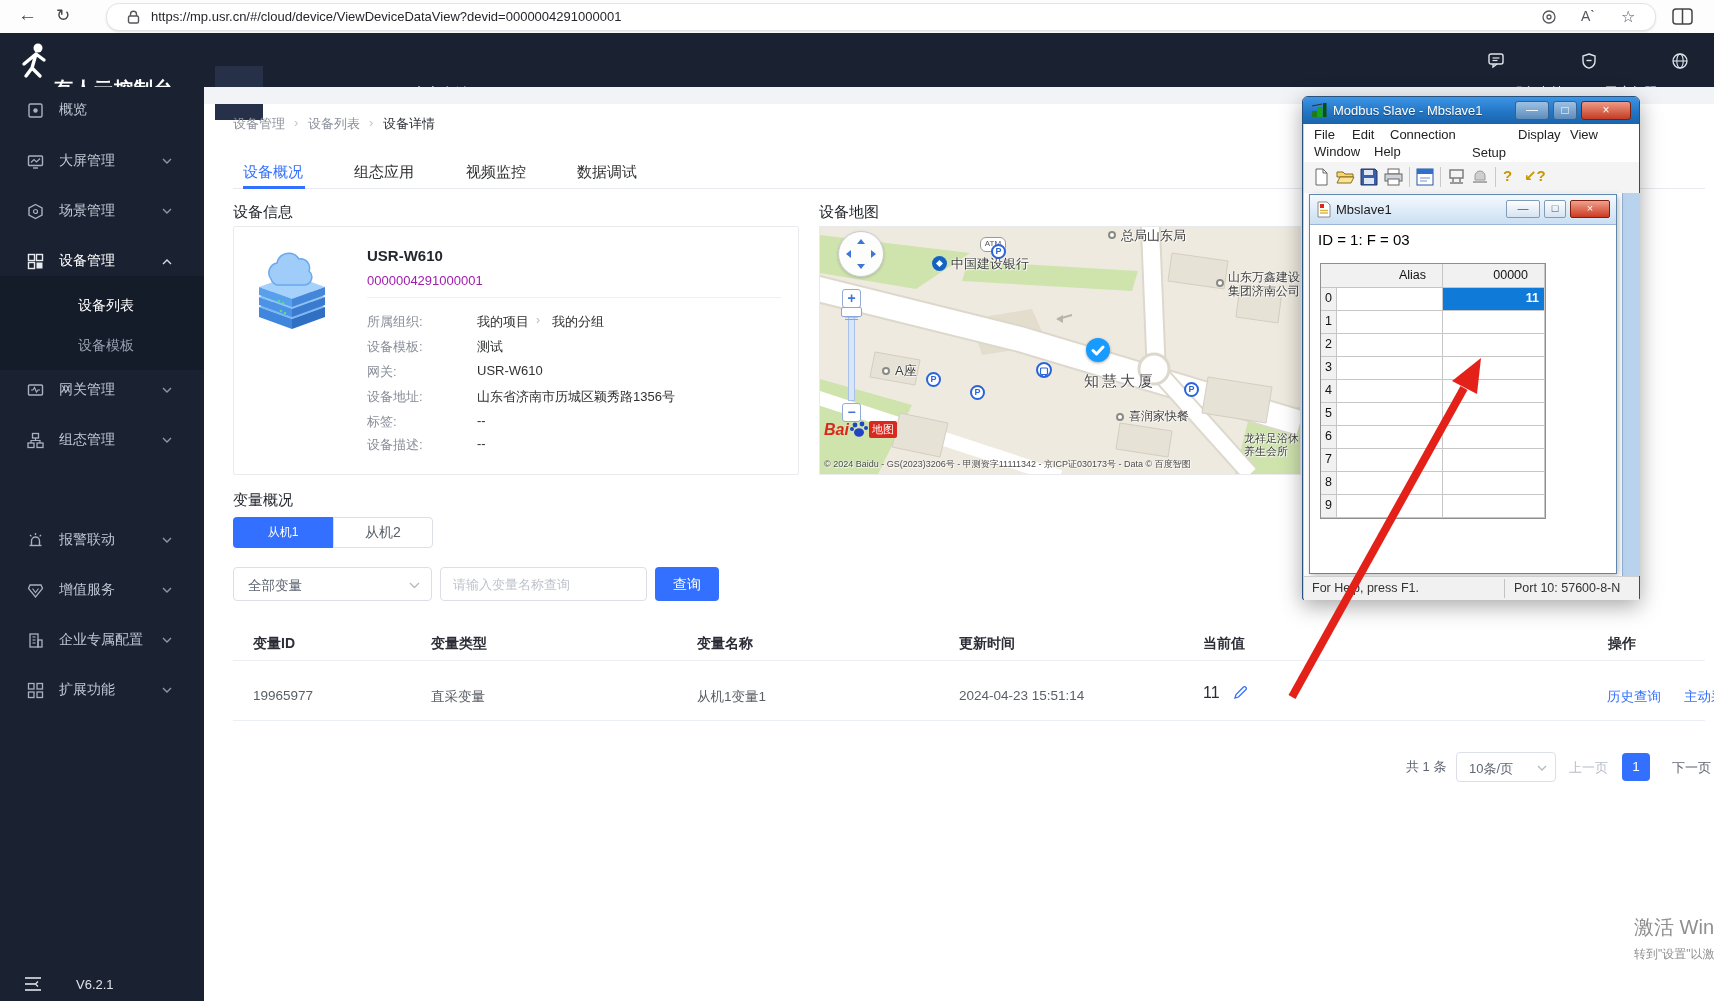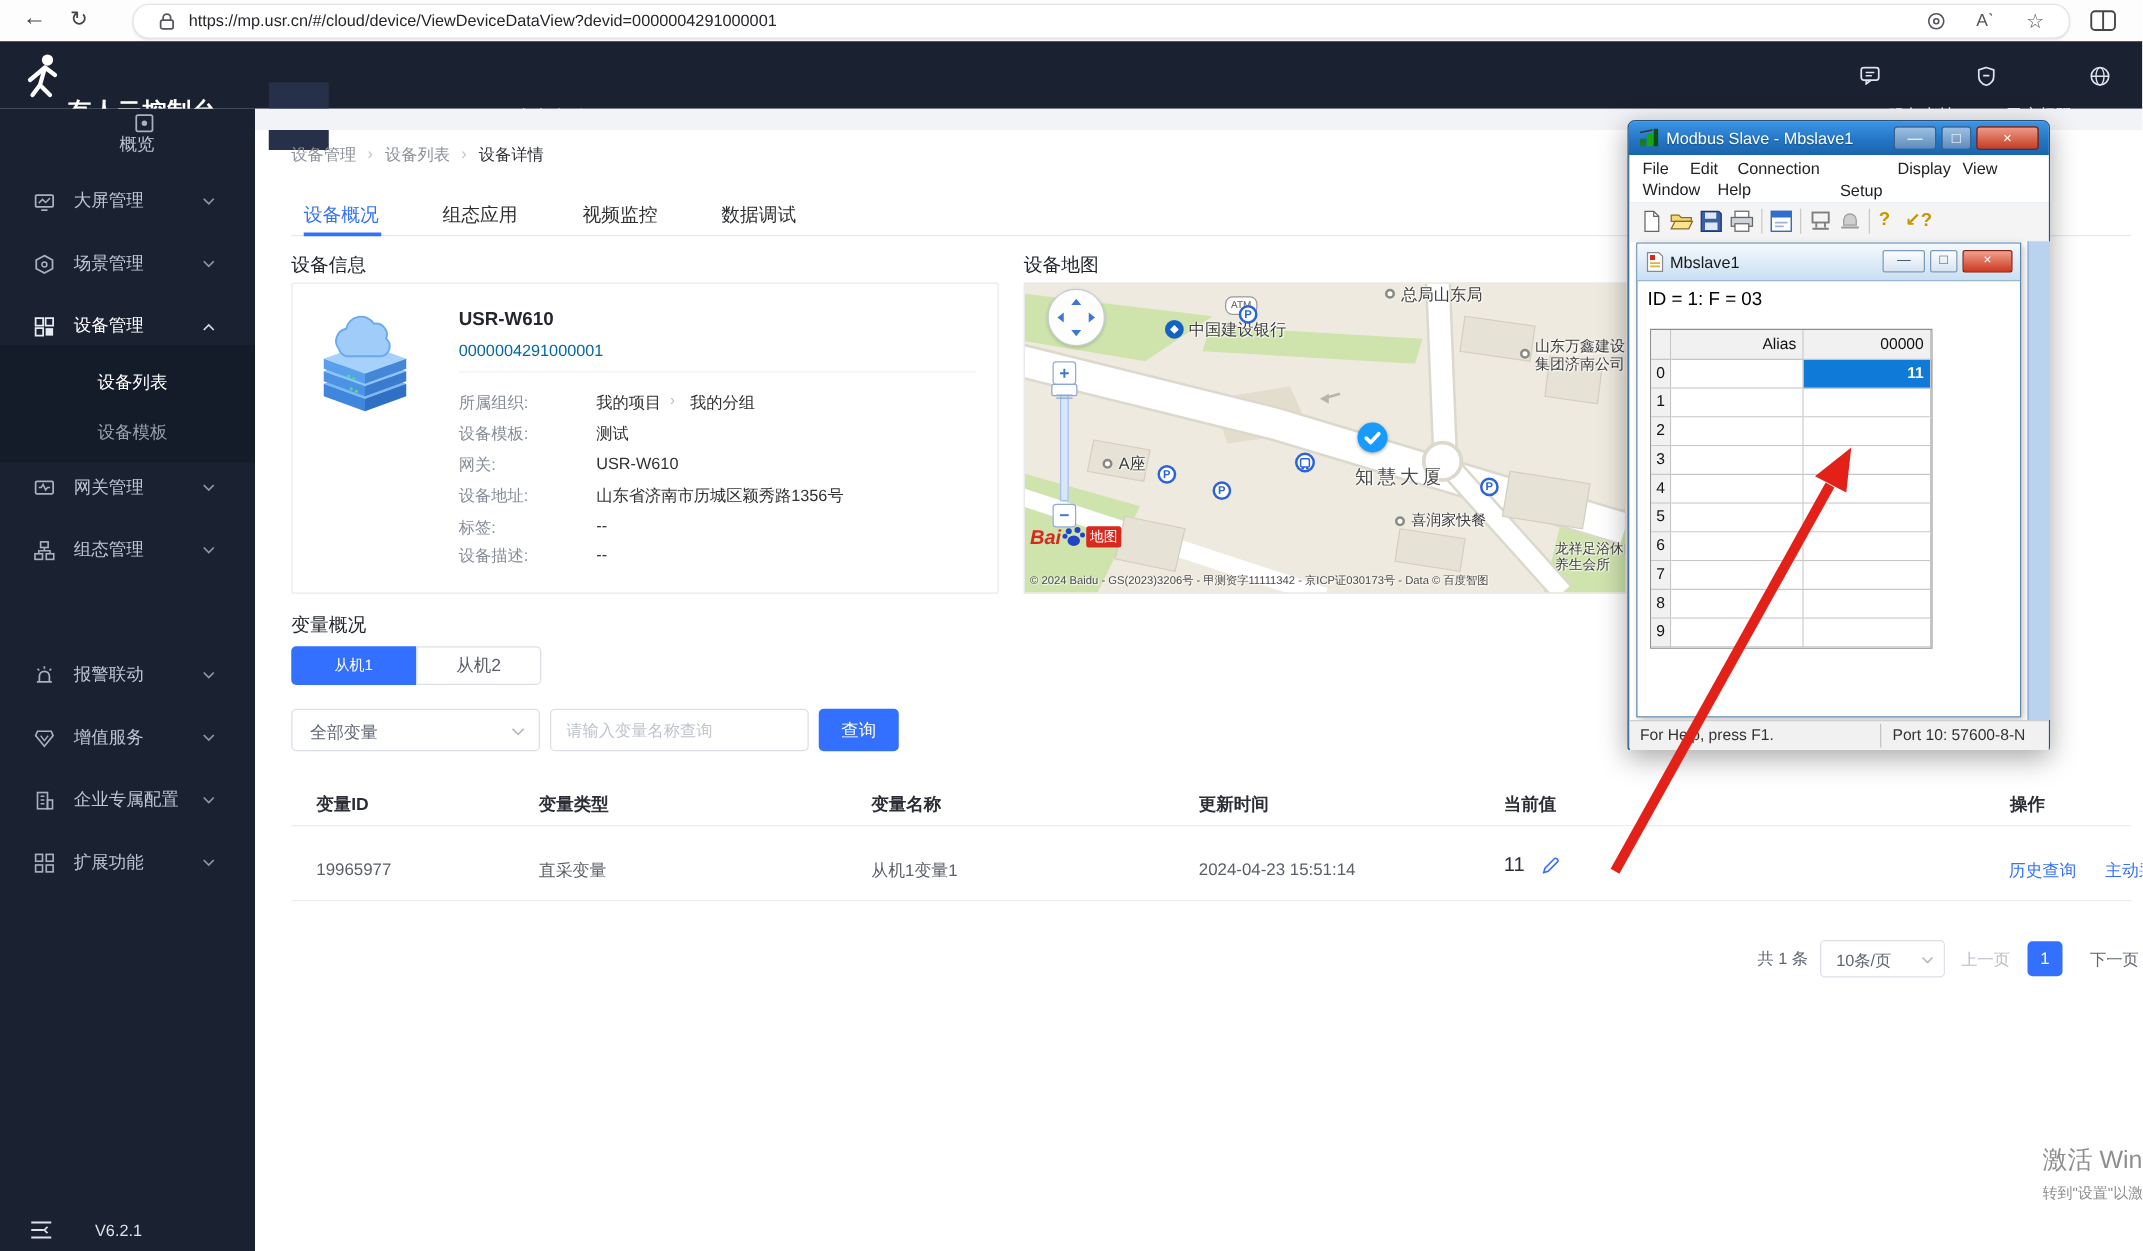--- a/index.html
+++ b/index.html
@@ -74,21 +74,21 @@
   .mb-mdi{left:1px;top:96px;width:335px;height:383px;background:#fff;}
   .mdi-rframe{left:319px;top:96px;width:17px;height:383px;background:#b9d3ee;border-left:1px solid #8fb2d8;}
   .inner-win{left:6px;top:97px;width:308px;height:380px;background:#fff;border:1px solid #5f87ad;box-sizing:border-box;box-shadow:2px 2px 6px rgba(0,0,0,.25);}
   .iw-title{left:0;top:0;width:306px;height:29px;background:linear-gradient(180deg,#f4f9fe,#cadff2);border-bottom:1px solid #9ab6d4;}
   .iw-title-text{left:26px;top:7px;font-size:13px;color:#1a1a1a;}
   .icap-btn{position:absolute;top:5px;height:18px;border:1px solid #7f9db9;border-radius:2px;background:linear-gradient(180deg,#fdfefe,#d7e3f2);color:#39536e;text-align:center;line-height:15px;font-size:11px;cursor:pointer;box-sizing:border-box;}
   .icap-btn.close{background:linear-gradient(180deg,#f0a18e,#cc3a20);border-color:#7d1f0e;color:#fff;}
   .iw-id{left:8px;top:36px;font-size:15px;color:#000;}
   .grid{left:10px;top:68px;width:226px;height:256px;border:1px solid #8f8f8f;box-sizing:border-box;background:#fff;}
   .gcell{position:absolute;box-sizing:border-box;border-right:1px solid #c6c6c6;border-bottom:1px solid #c6c6c6;font-size:12.5px;color:#111;background:#fff;}
-  .gcell.head{background:#f1f1f1;text-align:right;padding-right:5px;line-height:22px;}
+  .gcell.head{background:#f1f1f1;text-align:right;padding-right:16px;line-height:22px;}
   .gcell.rownum{background:#f1f1f1;text-align:center;line-height:21px;}
   .gcell.sel{background:#0f7ad8;color:#fff;text-align:right;padding-right:5px;line-height:21px;font-weight:bold;}
   .mb-status{left:1px;top:479px;width:335px;height:23px;background:#f1f1f1;border-top:1px solid #cfcfcf;font-size:12.5px;color:#333;}
 
   .watermark{color:#8f8f8f;overflow:hidden;white-space:nowrap;z-index:40;}
 </style>
 </head>
 <body>
 
 <div id="app">
@@ -144,21 +144,21 @@
         <circle cx="8" cy="8" r="7" fill="none" stroke="#dfe4ec" stroke-width="1.3"></circle>
         <ellipse cx="8" cy="8" rx="3.2" ry="7" fill="none" stroke="#dfe4ec" stroke-width="1.1"></ellipse>
         <line x1="1" y1="8" x2="15" y2="8" stroke="#dfe4ec" stroke-width="1.1"></line>
       </svg>
     <span class="abs t nav-right" style="left:1694px;">Eng</span>
   </div>
 
   <div class="abs sidebar">
     <div class="abs submenu-bg"></div>
 
-    <div class="abs side-item" style="top:3px;flex-direction:column;">
+    <div class="abs side-item" style="top:3px;">
       <svg class="si-icon" width="17" height="17" viewBox="0 0 17 17">
           <rect x="2" y="2" width="13" height="13" rx="1.5" fill="none" stroke="#a9b1bf" stroke-width="1.4"></rect>
           <circle cx="8.5" cy="8.5" r="2.2" fill="#a9b1bf"></circle>
         </svg>
       <span class="si-label">概览</span>
     </div>
 
     <div class="abs side-item" style="top:54px;">
       <svg class="si-icon" width="17" height="17" viewBox="0 0 17 17">
           <rect x="1.5" y="3" width="14" height="9.5" rx="1" fill="none" stroke="#a9b1bf" stroke-width="1.4"></rect>
@@ -315,21 +315,21 @@
       <polygon points="41,24 74,36 41,48 8,36" fill="#a6d1fa"></polygon>
       <polygon points="8,36 41,48 41,56 8,44" fill="#58a0ec"></polygon>
       <polygon points="74,36 41,48 41,56 74,44" fill="#4486d8"></polygon>
       <path d="M20 28 a10 10 0 0 1 6 -16 a12 12 0 0 1 22 -4 a9 9 0 0 1 10 12 a8 8 0 0 1 -4 14 L26 34 a9 9 0 0 1 -6 -6 Z" fill="#9fccf9" stroke="#6aa9ee" stroke-width="1.5"></path>
       <circle cx="30" cy="60" r="1.3" fill="#4be08a"></circle>
         <circle cx="34" cy="62" r="1.3" fill="#4be08a"></circle>
       <circle cx="28" cy="50" r="1.3" fill="#4be08a"></circle>
         <circle cx="32" cy="52" r="1.3" fill="#4be08a"></circle>
     </svg>
     <span class="abs t" style="left:133px;top:20px;font-size:15px;font-weight:bold;color:#24272e;">USR-W610</span>
-    <span class="abs t" style="left:133px;top:46px;font-size:13px;color:#0369a1;">0000004291000001</span>
+    <span class="abs t" style="left:133px;top:46px;font-size:13px;color:#a21caf;">0000004291000001</span>
     <div class="abs" style="left:133px;top:70px;width:414px;height:1px;background:#f0f1f3;"></div>
     <span class="abs t field-label" style="left:133px;top:86px;">所属组织:</span>
     <span class="abs t field-value" style="left:243px;top:86px;">我的项目</span>
     <span class="abs t" style="left:302px;top:86px;font-size:12px;color:#b8bcc4;">›</span>
     <span class="abs t field-value" style="left:318px;top:86px;">我的分组</span>
 
     <span class="abs t field-label" style="left:133px;top:111px;">设备模板:</span>
     <span class="abs t field-value" style="left:243px;top:111px;">测试</span>
     <span class="abs t field-label" style="left:133px;top:136px;">网关:</span>
     <span class="abs t field-value" style="left:243px;top:136px;">USR-W610</span>

